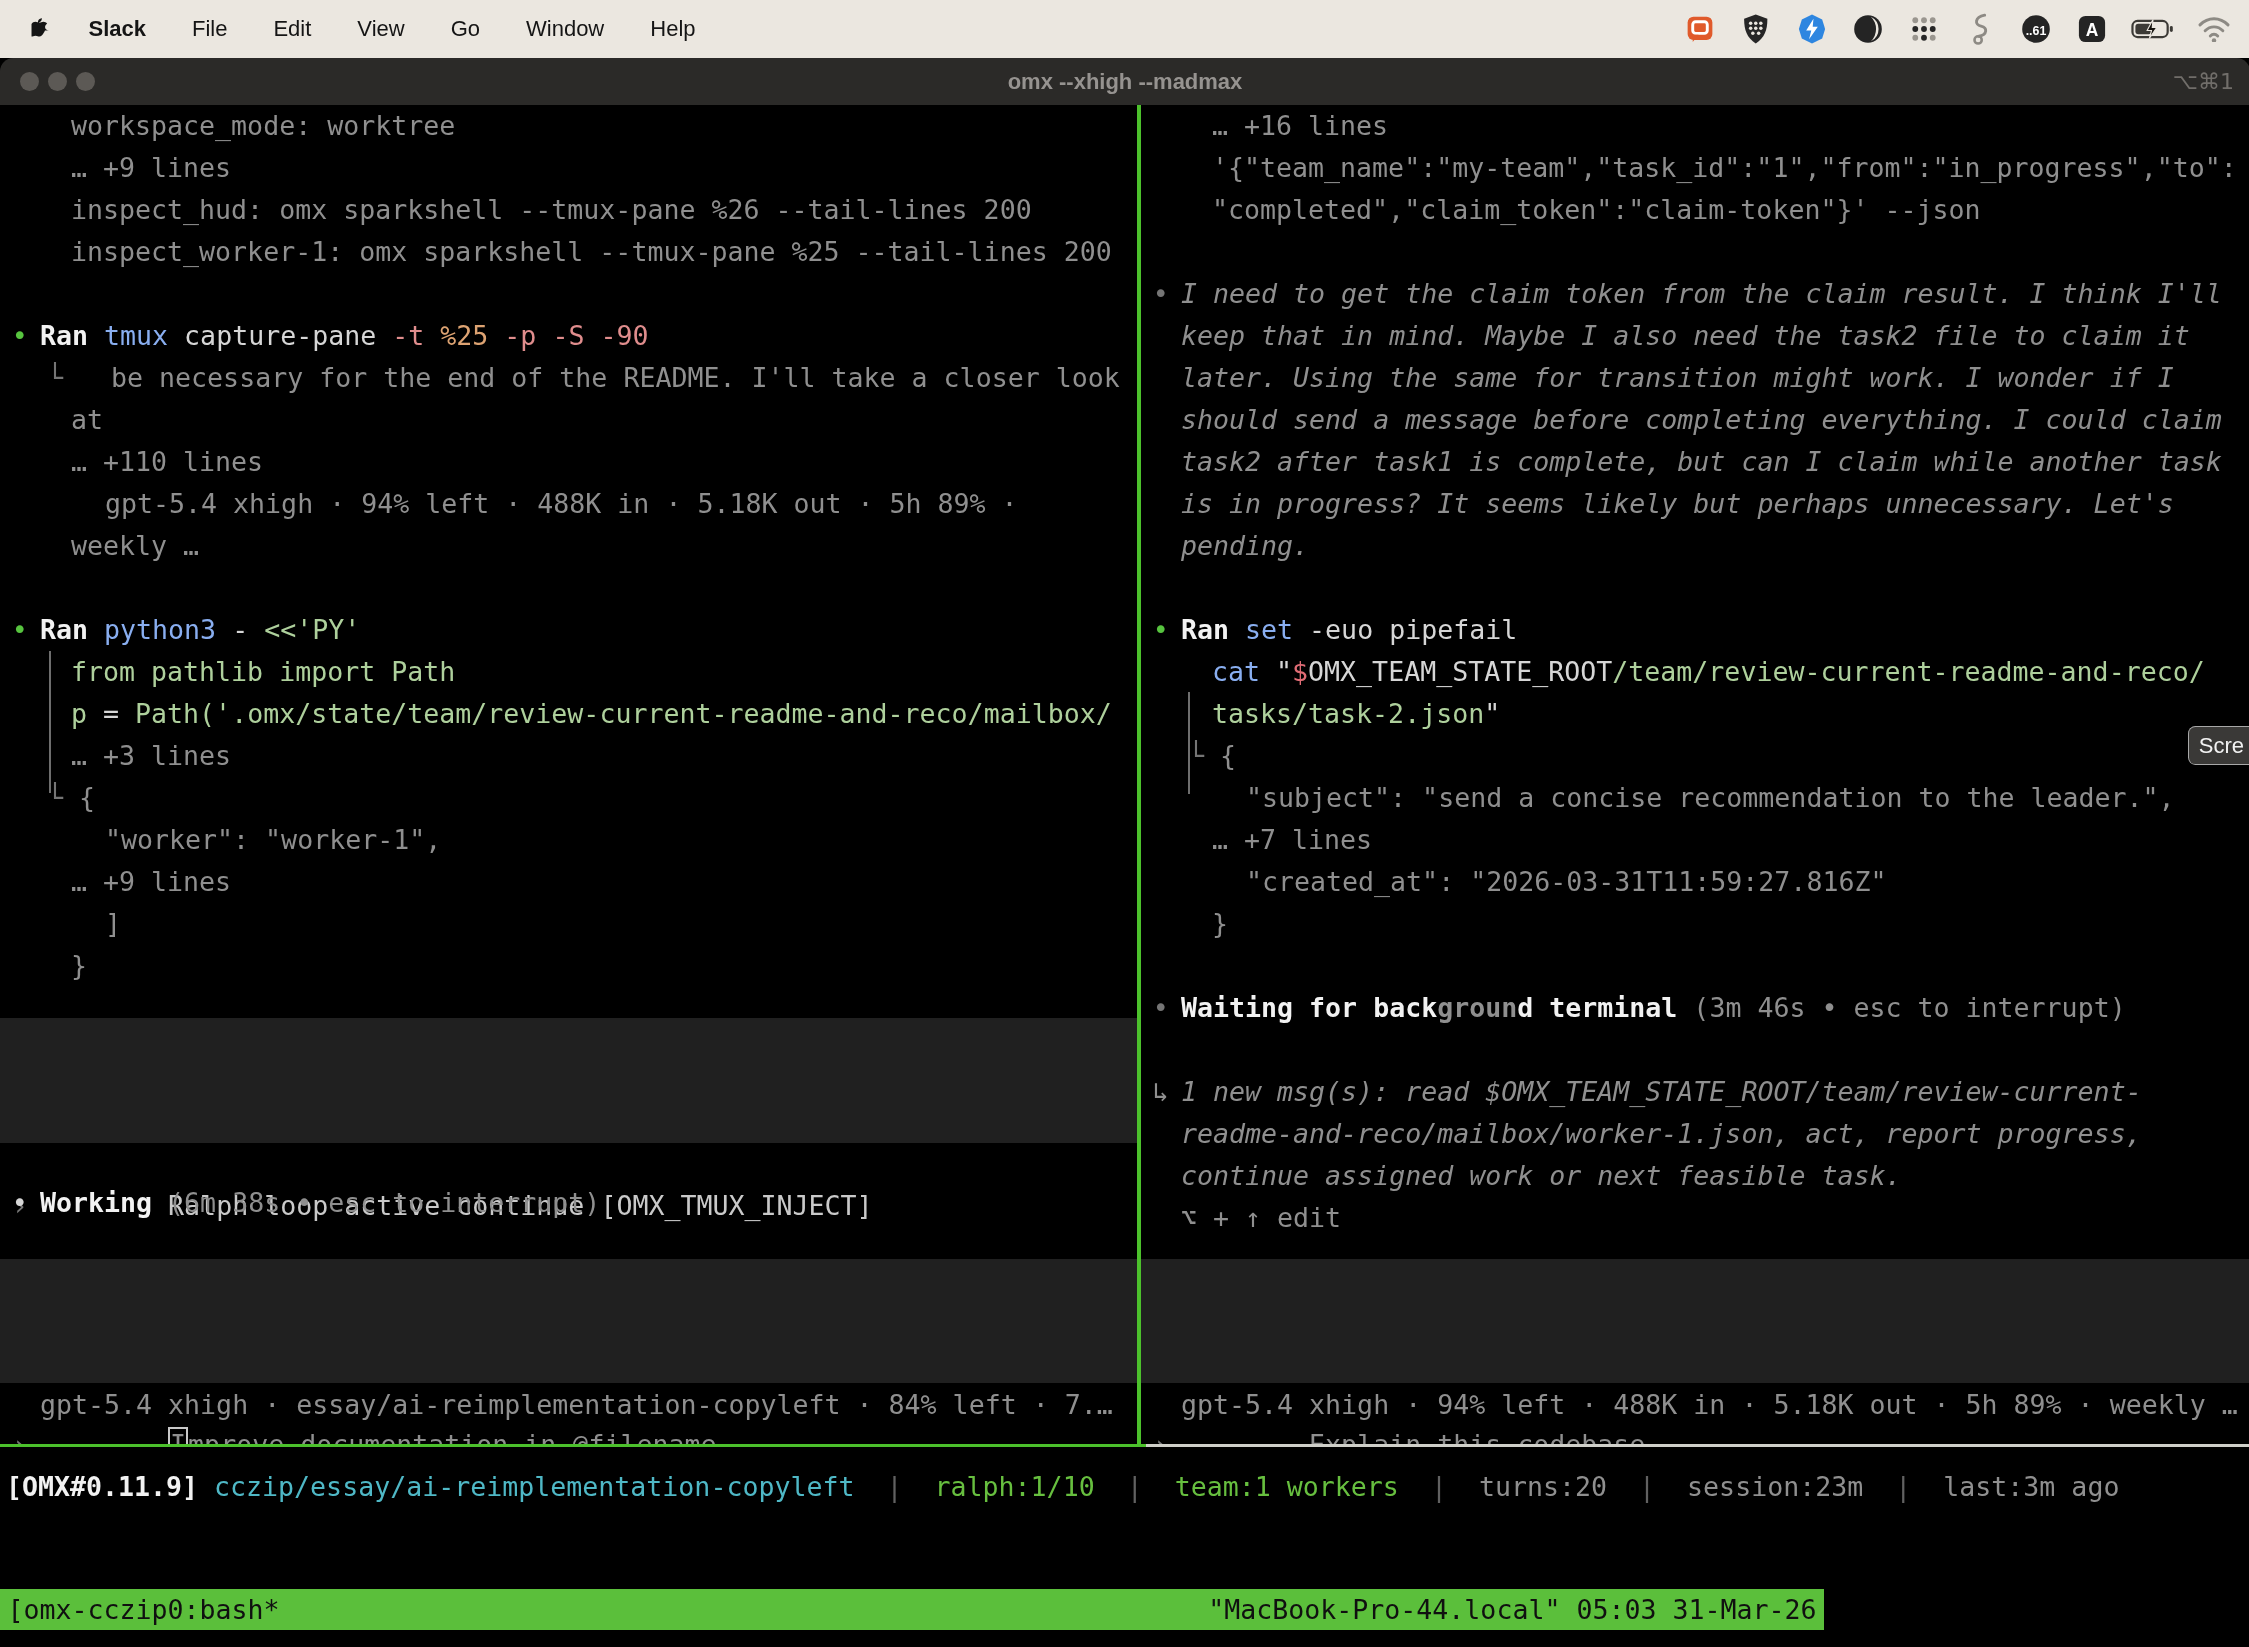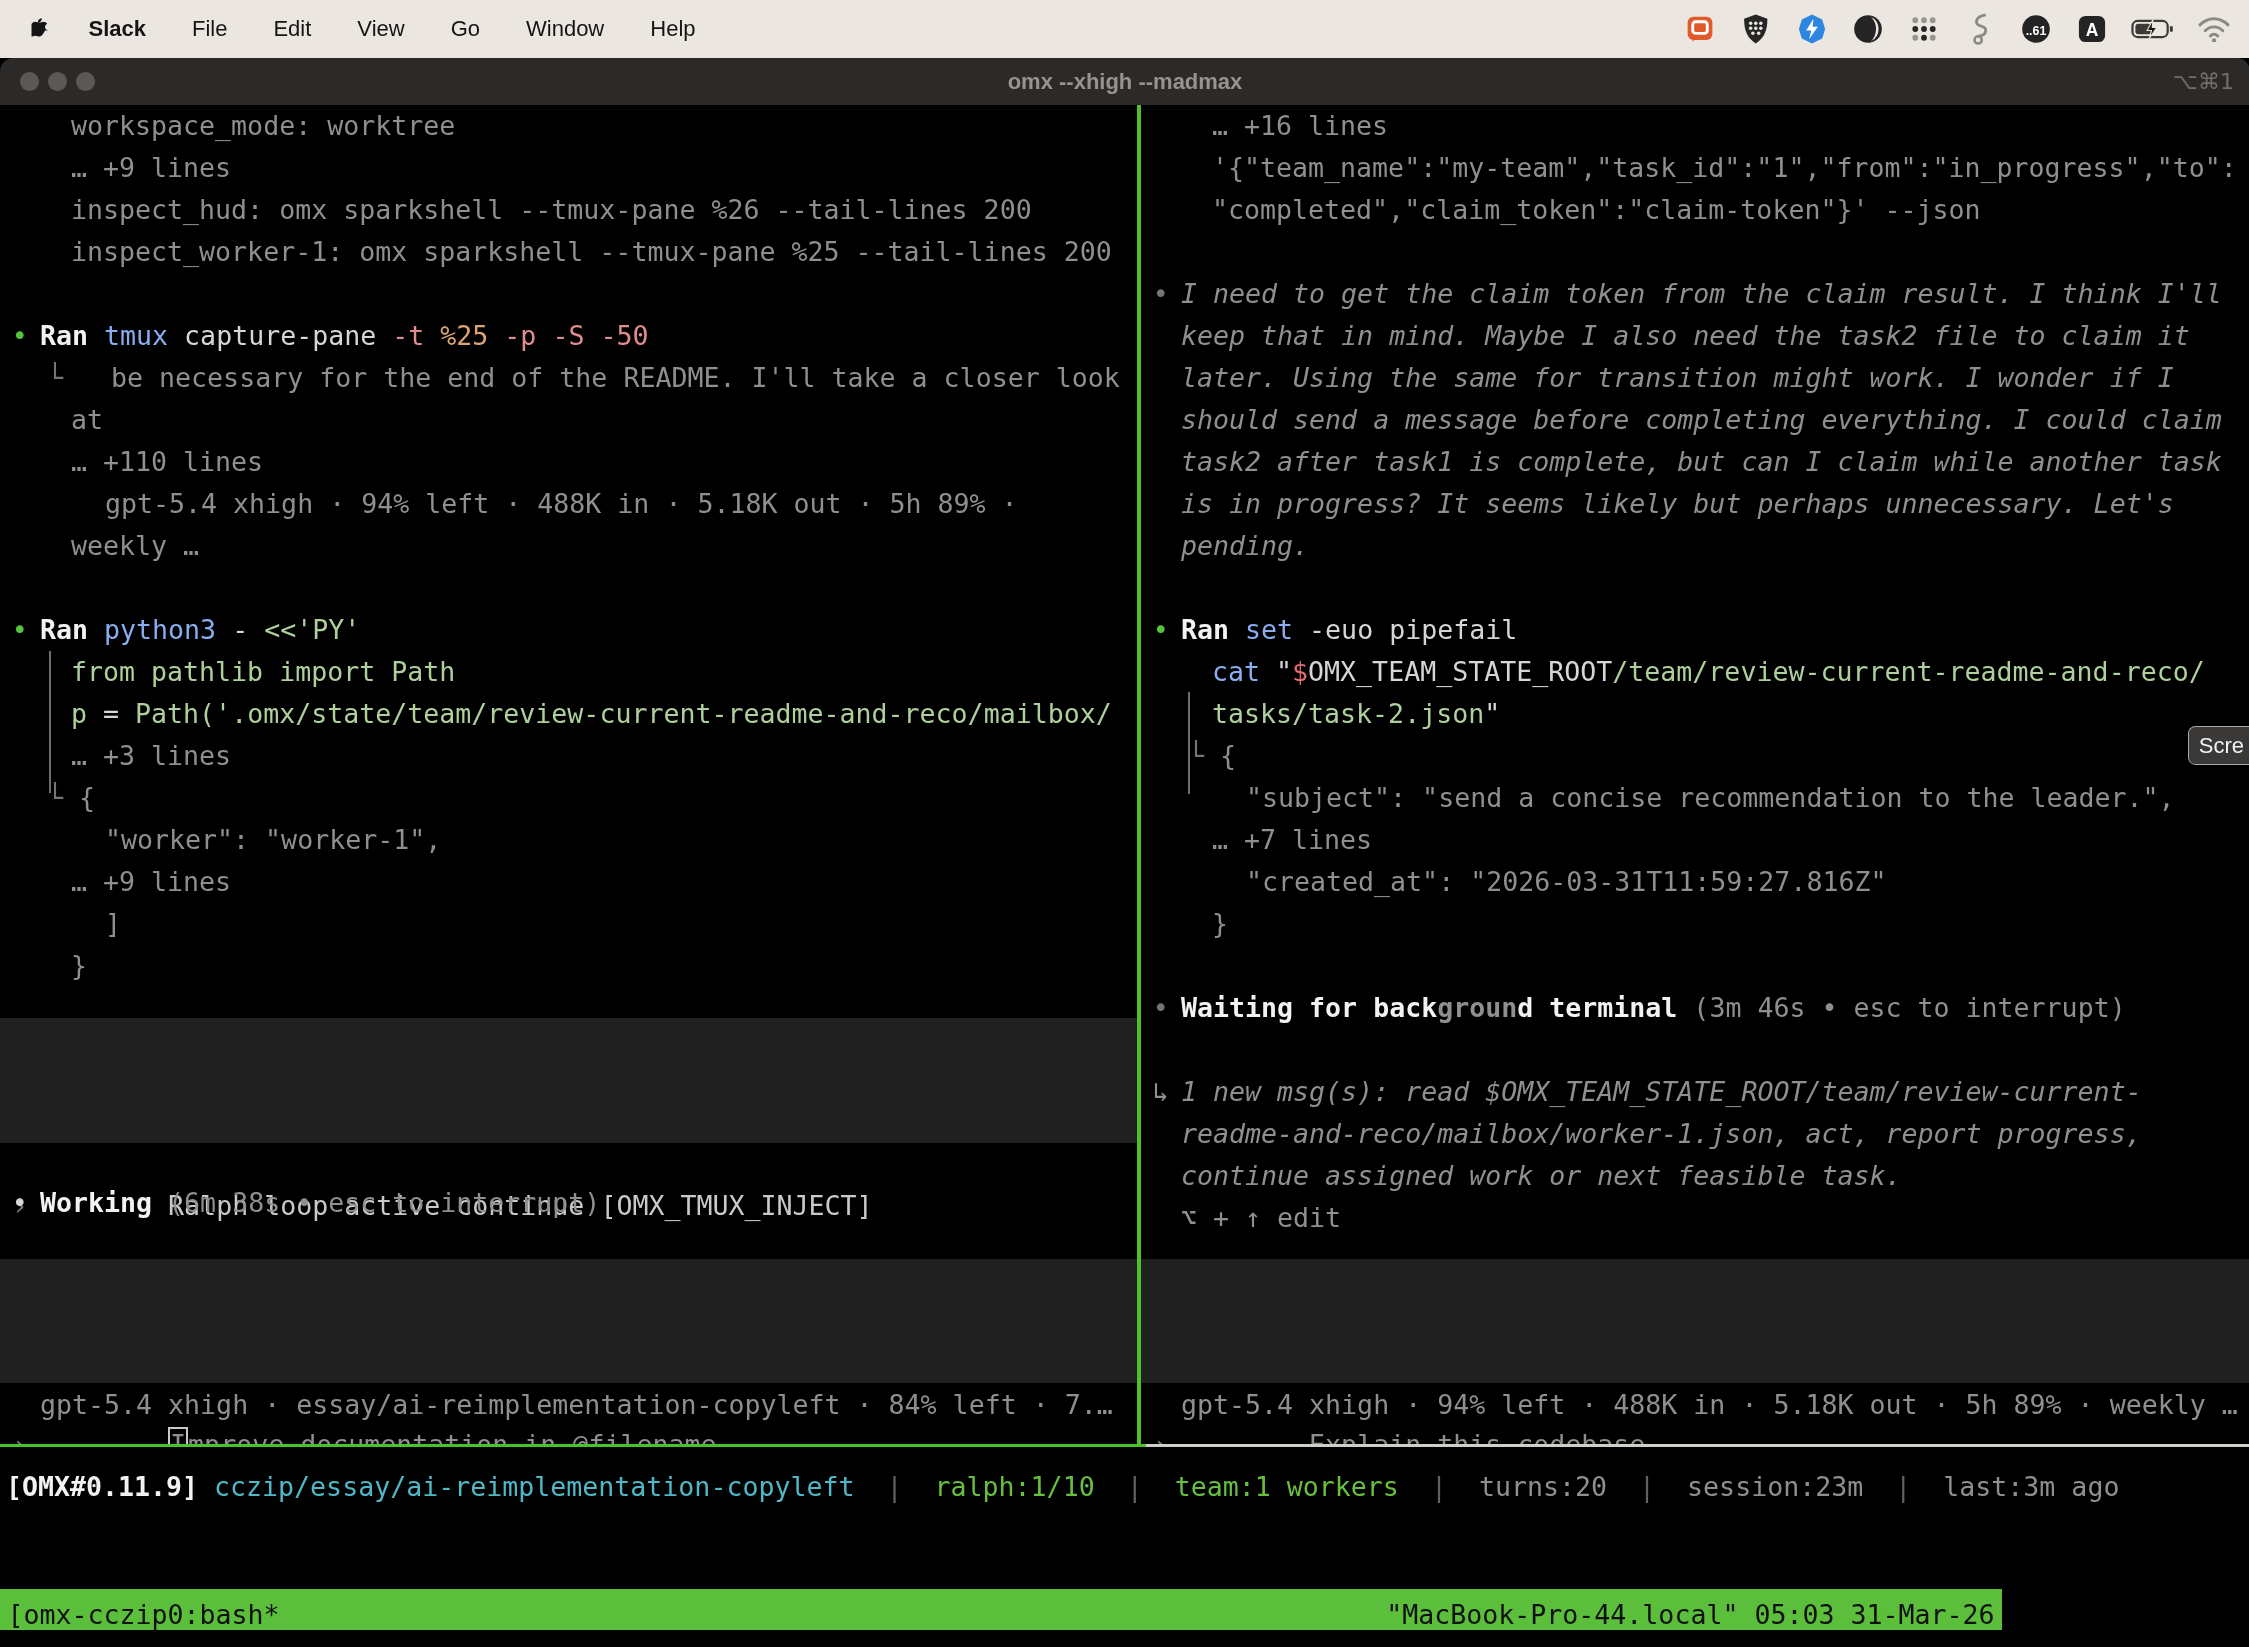--- a/index.html
+++ b/index.html
@@ -58,22 +58,22 @@
     padding-left:40px;color:#8f8f8f;white-space:pre;overflow:hidden;}
 
   
   #vdiv{position:absolute;left:1137px;top:105px;width:3.7px;height:1339px;background:#4cc12c;}
   #hdiv-g{position:absolute;left:0;top:1444px;width:1146px;height:3px;background:#4cc12c;}
   #hdiv-w{position:absolute;left:1146px;top:1444px;width:1104px;height:3px;background:#cfcfc9;}
 
   
   #bottom{position:absolute;left:0;top:1447px;width:2250px;height:201px;background:#000;font-size:26.6px;}
   #omx-line{padding:19px 0 0 5.9px;white-space:pre;height:42px;line-height:42px;}
-  #tmux-bar{position:absolute;left:0;top:142px;width:2002px;height:41px;background:#5bbf3b;
-    color:#101010;display:flex;justify-content:space-between;align-items:flex-end;
+  #tmux-bar{position:absolute;left:0;top:142px;width:1824px;height:41px;background:#5bbf3b;
+    color:#101010;display:flex;justify-content:space-between;align-items:center;
     padding:0 7.4px;box-sizing:border-box;white-space:pre;}
 
   
   #scre{position:absolute;right:0;top:726px;height:37px;background:#3a3937;
     border:1.5px solid #a8a8a8;border-right:none;border-radius:7.4px 0 0 7.4px;
     color:#f2f2f2;font-family:"Liberation Sans",sans-serif;font-size:22px;
     display:flex;align-items:center;padding:0 5.9px 0 10.3px;z-index:5;}
 </style>
 </head>
 <body>
@@ -190,21 +190,21 @@
 <div id="win-hotkey">⌥⌘1</div>
 
 <div id="term">
   <div class="pane" id="pane-left">
     <div id="left-lines">
         <div class="tl ind-0"><span class="c-gray">workspace_mode: worktree</span></div>
         <div class="tl ind-0"><span class="c-gray">… +9 lines</span></div>
         <div class="tl ind-0"><span class="c-gray">inspect_hud: omx sparkshell --tmux-pane %26 --tail-lines 200</span></div>
         <div class="tl ind-0"><span class="c-gray">inspect_worker-1: omx sparkshell --tmux-pane %25 --tail-lines 200</span></div>
         <div class="tl ind-0"></div>
-        <div class="tl ind-t"><span class="bu c-green">•</span><span class="c-wh b">Ran </span><span class="c-blue">tmux </span><span class="c-w2">capture-pane </span><span class="c-salmon">-t </span><span class="c-orange">%25 </span><span class="c-salmon">-p -S -50</span></div>
+        <div class="tl ind-t"><span class="bu c-green">•</span><span class="c-wh b">Ran </span><span class="c-blue">tmux </span><span class="c-w2">capture-pane </span><span class="c-salmon">-t </span><span class="c-orange">%25 </span><span class="c-salmon">-p -S -90</span></div>
         <div class="tl ind-c"><span class="c-gray2">└</span><span class="c-gray">   be necessary for the end of the README. I'll take a closer look</span></div>
         <div class="tl ind-0"><span class="c-gray">at</span></div>
         <div class="tl ind-0"><span class="c-gray">… +110 lines</span></div>
         <div class="tl ind-1"><span class="c-gray">gpt-5.4 xhigh · 94% left · 488K in · 5.18K out · 5h 89% ·</span></div>
         <div class="tl ind-0"><span class="c-gray">weekly …</span></div>
         <div class="tl ind-0"></div>
         <div class="tl ind-t"><span class="bu c-green">•</span><span class="c-wh b">Ran </span><span class="c-blue">python3 </span><span class="c-w2">- </span><span class="c-code">&lt;&lt;'PY'</span></div>
         <div class="tl ind-0"><span class="c-code">from pathlib import Path</span></div>
         <div class="tl ind-0"><span class="c-code">p </span><span class="c-w2">= </span><span class="c-code">Path('.omx/state/team/review-current-readme-and-reco/mailbox/</span></div>
         <div class="tl ind-0"><span class="c-gray">… +3 lines</span></div>

